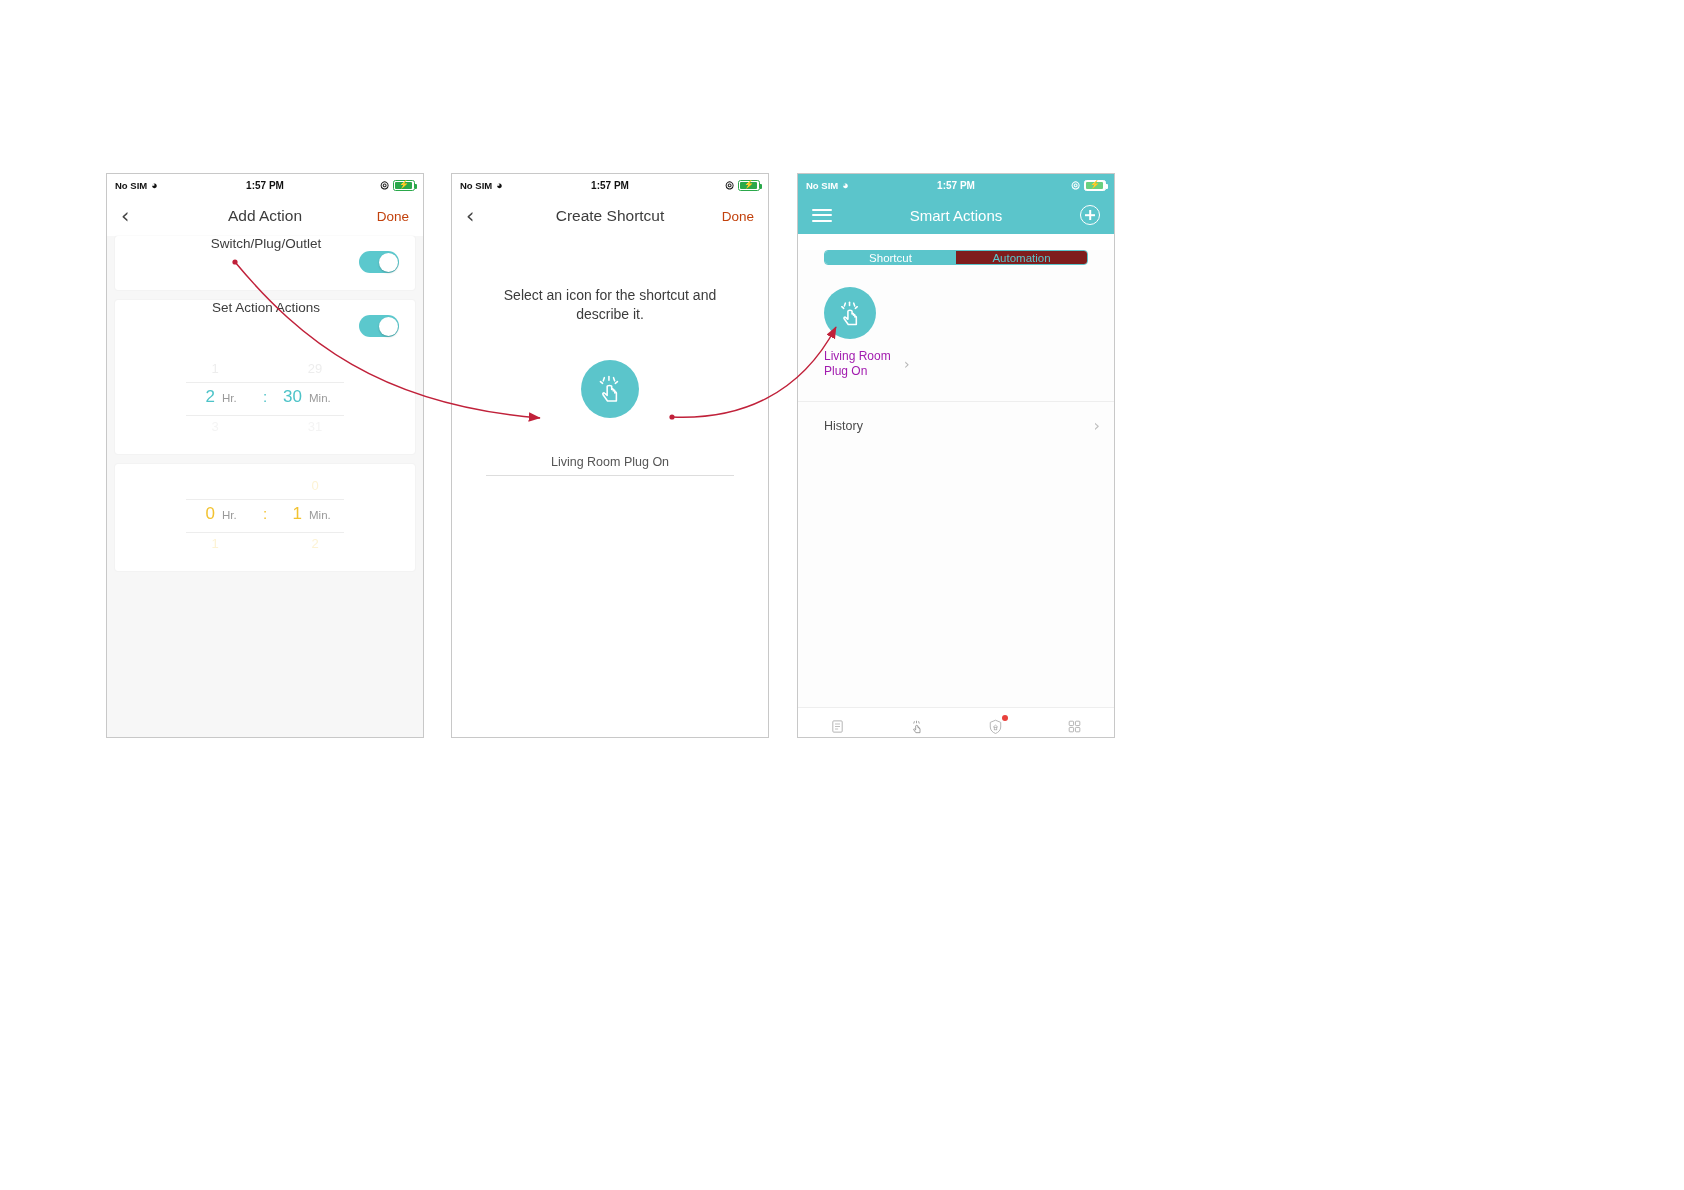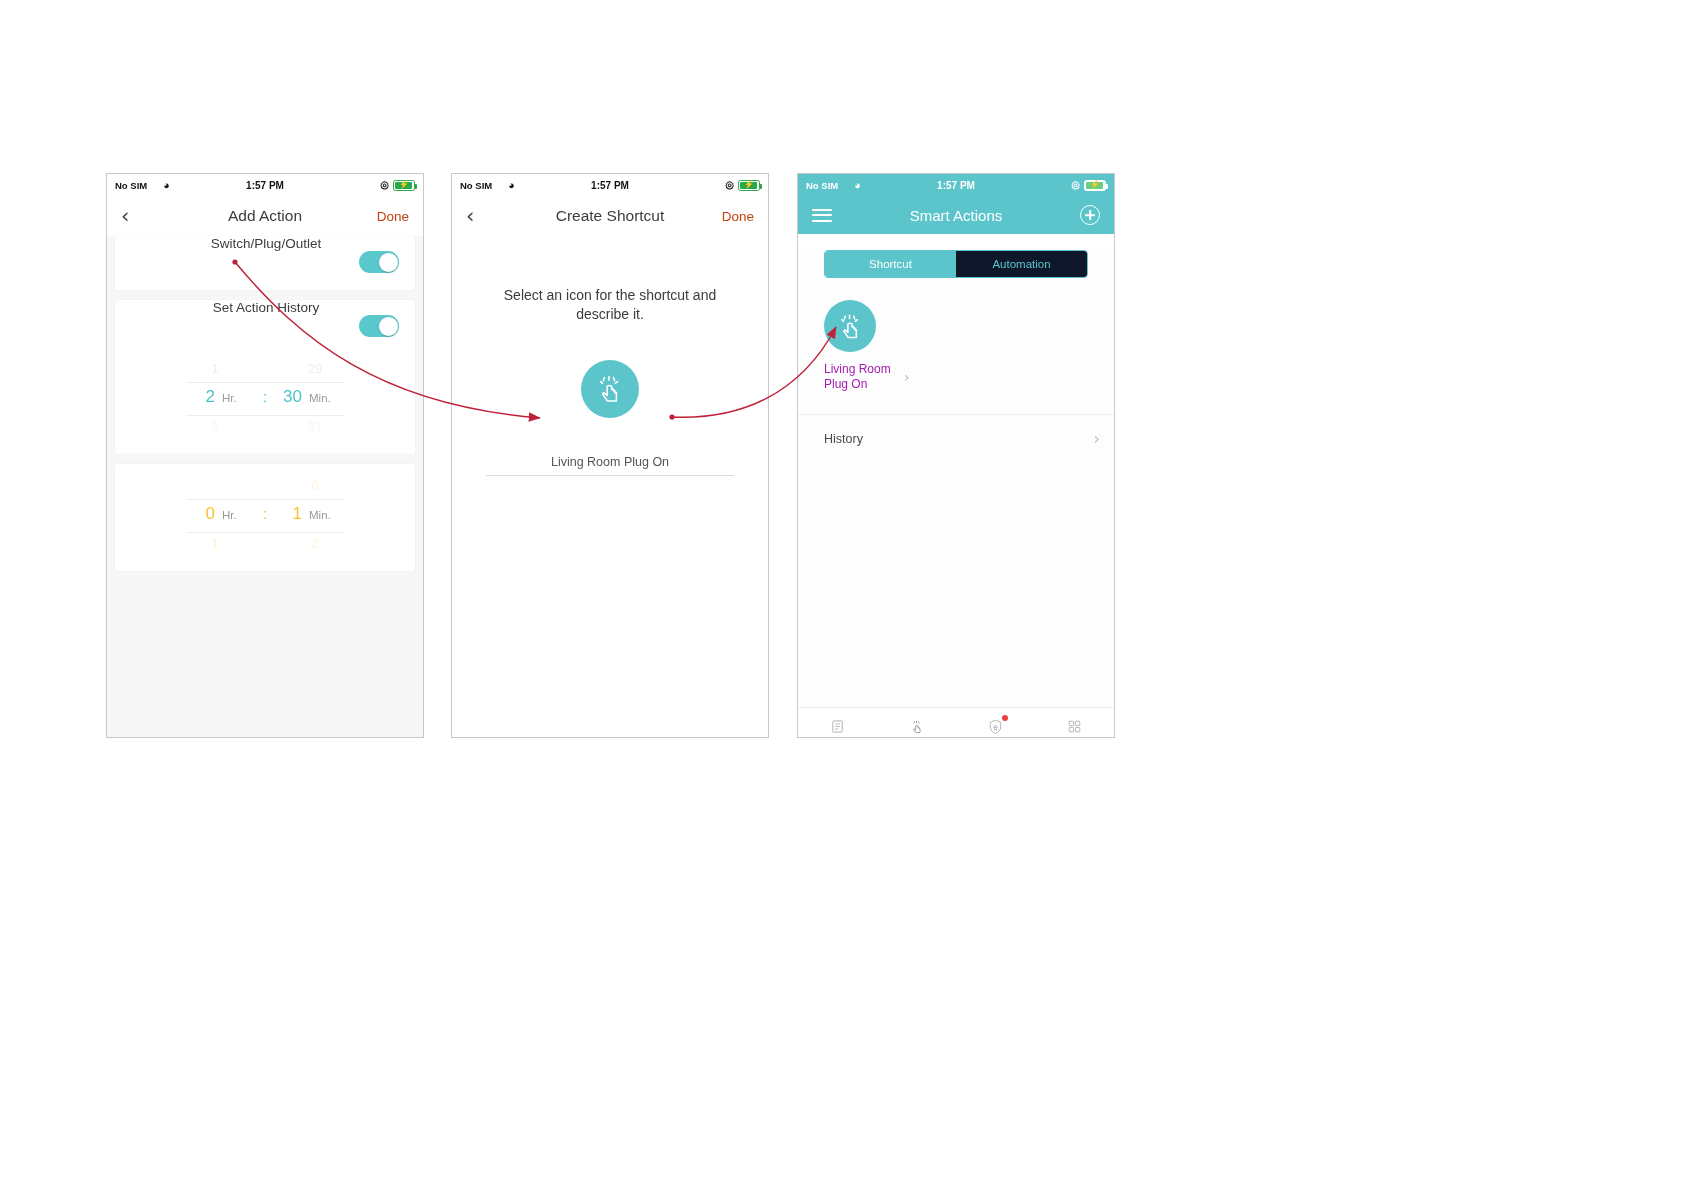--- a/index.html
+++ b/index.html
@@ -26,21 +26,21 @@
   
   .statusbar {
     height: 22px;
     display: flex; align-items: center;
     padding: 0 8px;
     font-size: 9.5px;
     font-weight: bold;
     color: #111;
     position: relative;
   }
-  .sb-left { display: flex; align-items: center; gap: 16px; }
+  .sb-left { display: flex; align-items: center; gap: 4px; }
   .sb-center {
     position: absolute; left: 0; right: 0; text-align: center;
     font-size: 10px; font-weight: bold; pointer-events: none;
   }
   .sb-right { margin-left: auto; display: flex; align-items: center; gap: 4px; }
   .wifi-glyph { font-size: 11px; line-height: 1; }
   .loc-glyph { font-size: 10px; line-height: 1; }
   .battery {
     width: 22px; height: 11px;
     border: 1px solid #2aa84a; border-radius: 2.5px;
@@ -190,32 +190,32 @@
   }
   .plus-circle:before, .plus-circle:after {
     content: ""; position: absolute; background: #fff;
   }
   .plus-circle:before { left: 4px; right: 4px; top: 50%; height: 1.6px; transform: translateY(-50%); }
   .plus-circle:after { top: 4px; bottom: 4px; left: 50%; width: 1.6px; transform: translateX(-50%); }
 
   .p3-body { background: #fdfdfd; height: 505px; position: relative; }
   .segmented {
     margin: 16px 26px 0 26px;
-    height: 28px;
+    height: 15px;
     border: 1px solid #5bc5cb;
     border-radius: 4px;
     display: flex;
     overflow: hidden;
   }
   .seg {
     flex: 1; display: flex; align-items: center; justify-content: center;
     font-size: 11.5px;
   }
   .seg.active { background: #5bc5cb; color: #ffffff; }
-  .seg.inactive { background: #0f172a; color: #5bc5cb; }
+  .seg.inactive { background: #7f1d1d; color: #5bc5cb; }
 
   .shortcut-tile { padding: 22px 0 0 26px; width: 120px; }
   .icon-circle-mid {
     width: 52px; height: 52px; border-radius: 50%;
     background: #5bc5cb;
     display: flex; align-items: center; justify-content: center;
   }
   .shortcut-label-row {
     display: flex; align-items: center; margin-top: 10px; gap: 6px;
   }
@@ -294,21 +294,21 @@
         <div class="card-row">
           <span class="card-row-title">Switch/Plug/Outlet</span>
           <span class="toggle">
               <span class="knob"></span>
             </span>
         </div>
       </div>
 
       <div class="card">
         <div class="card-row">
-          <span class="card-row-title">Set Action History</span>
+          <span class="card-row-title">Set Action Actions</span>
           <span class="toggle">
               <span class="knob"></span>
             </span>
         </div>
         <div class="picker">
           <div class="picker-row">
             <span class="pk-col pk-ghost">1</span>
             <span class="pk-sep"></span>
             <span class="pk-col pk-ghost">29</span>
           </div>

